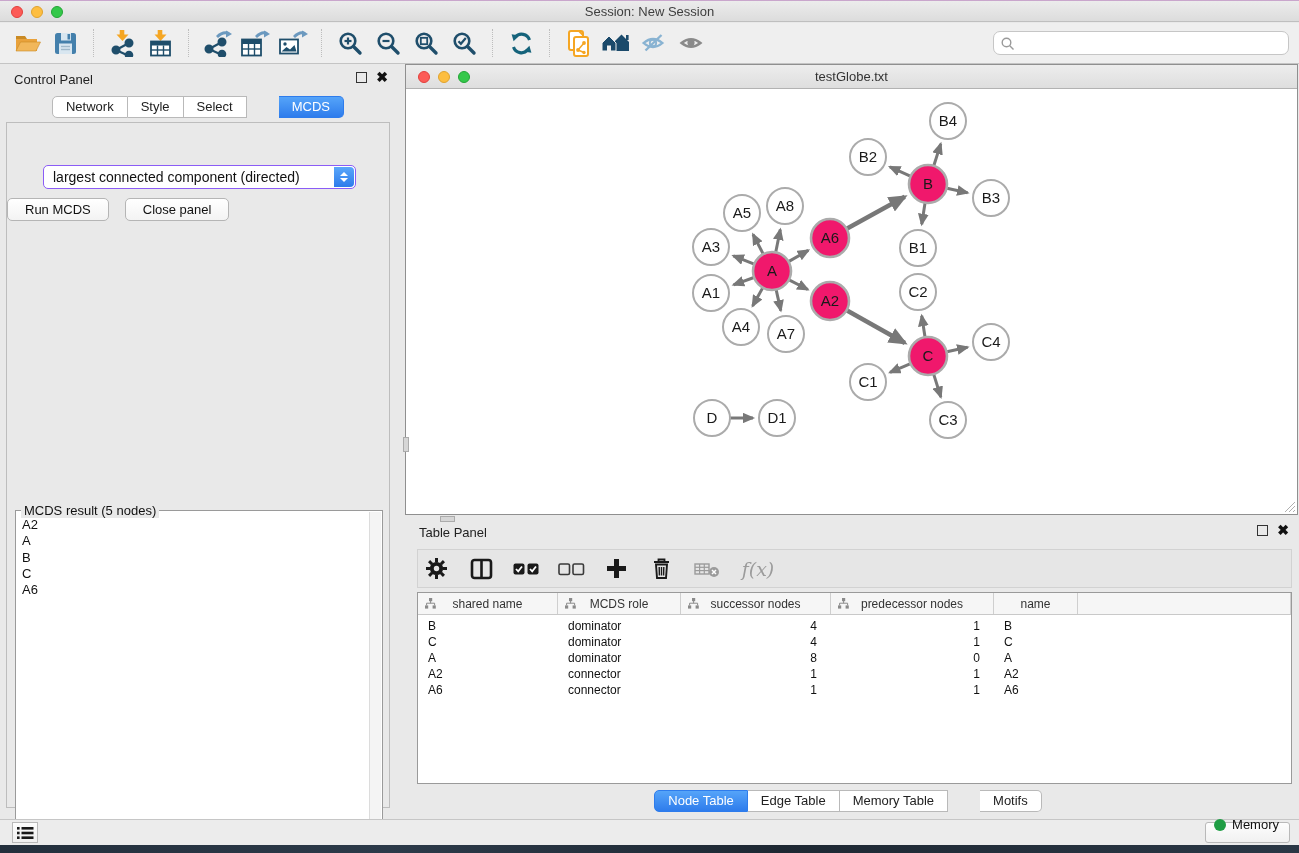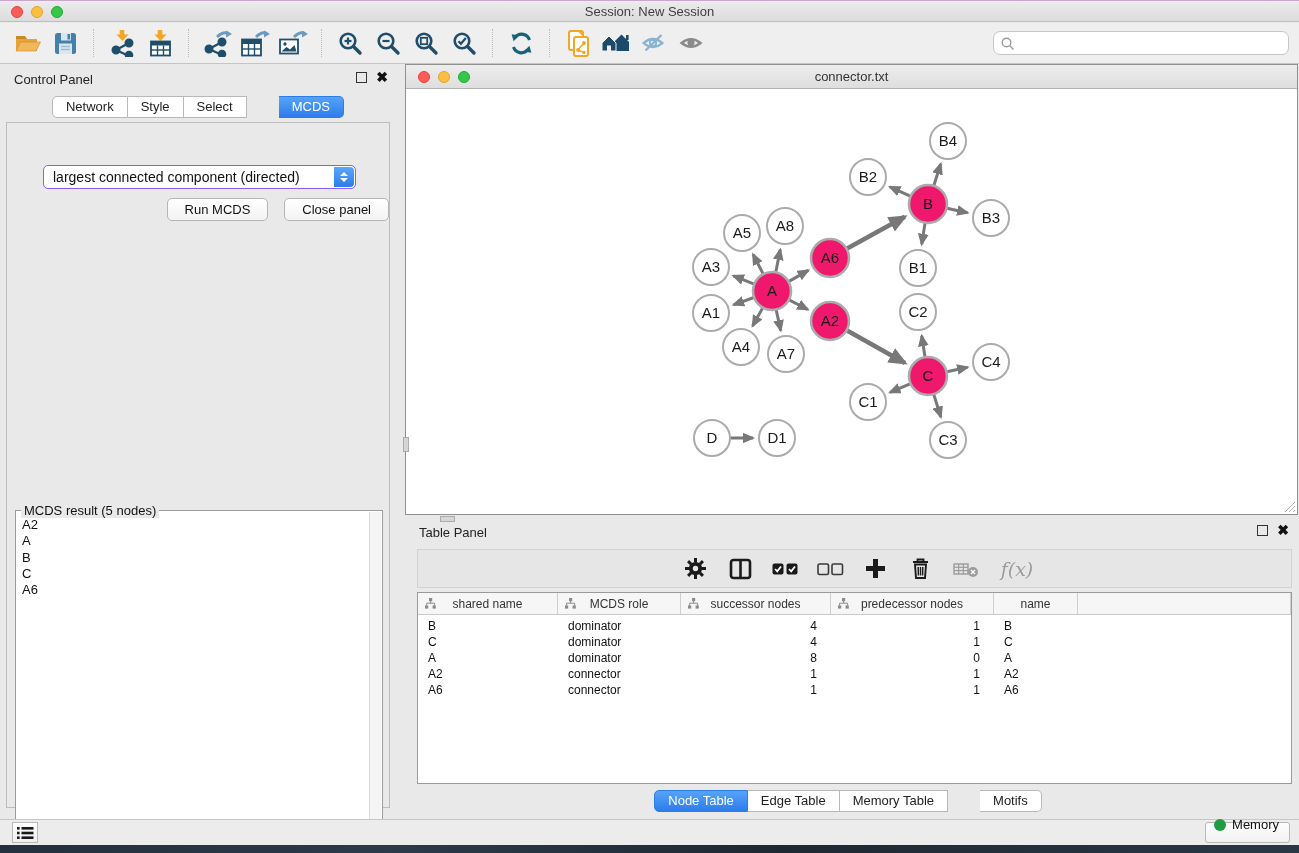--- a/index.html
+++ b/index.html
@@ -73,21 +73,21 @@
     font-size:14px; color:#111; line-height:22px; padding-left:9px;
   }
   .criterion-select .stepper {
     position:absolute; right:1px; top:1px; bottom:1px; width:20px;
     background:linear-gradient(#5AA7FA,#2D7BEB); border-radius:0 4px 4px 0;
     display:flex; flex-direction:column; align-items:center; justify-content:center; gap:2px;
   }
   .chev { width:0; height:0; border-left:4px solid transparent; border-right:4px solid transparent; }
   .chev.up { border-bottom:4px solid #fff; }
   .chev.down { border-top:4px solid #fff; }
-  .cp-buttons { position:absolute; top:75px; left:0; right:0; display:flex; justify-content:flex-end; gap:16px; }
+  .cp-buttons { position:absolute; top:75px; left:0; right:0; display:flex; justify-content:flex-start; gap:16px; }
   .push-btn {
     height:23px; line-height:21px; padding:0 17px; font-size:13px; color:#111;
     background:linear-gradient(#FFFFFF,#F3F3F3); border:1px solid #B5B5B5; border-radius:5px;
   }
   .result-box {
     position:absolute; left:8px; top:387px; width:368px; height:345px;
     border:1px solid #9A9A9A; background:#fff;
   }
   .result-legend {
     position:absolute; top:-8px; left:5px; padding:0 3px; background:#E9E9E9;
@@ -103,38 +103,38 @@
   .net-window {
     position:absolute; left:405px; top:0px; width:893px; height:451px;
     background:#fff; border:1px solid #8F8F8F;
   }
   .net-titlebar {
     position:relative; height:24px; background:linear-gradient(#EDEDED,#DEDEDE);
     border-bottom:1px solid #B2B2B2;
   }
   .net-titlebar .traffic { top:6px; left:12px; }
   .net-titlebar .title { position:absolute; left:0; right:0; top:4px; text-align:center; font-size:13px; color:#333; }
-  .net-canvas { position:absolute; left:0; top:24px; right:0; bottom:0; background:#fff;margin-top:20px; }
+  .net-canvas { position:absolute; left:0; top:24px; right:0; bottom:0; background:#fff; }
   .resize-grip { position:absolute; right:1px; bottom:1px; }
   .left-splitter {
     position:absolute; left:-3px; top:372px; width:6px; height:15px;
     background:#D6D6D6; border:1px solid #ABABAB;
   }
   .h-divider-handle {
     position:absolute; left:440px; top:451.5px; width:15px; height:6px;
     background:#D6D6D6; border:1px solid #ABABAB;
   }
   
   .table-panel { position:absolute; left:405px; top:457px; width:894px; height:298px; }
   .tp-title { position:absolute; left:14px; top:4px; font-size:13px; color:#222; }
   .table-panel .panel-btns { right:10px; top:4px; }
   .tp-toolbar {
     position:absolute; left:12px; right:7px; top:28px; height:39px;
     background:#E6E6E6; border:1px solid #D2D2D2;
-    display:flex; align-items:center; padding-left:10px; gap:8px;justify-content:center;
+    display:flex; align-items:center; gap:8px;
   }
   .tpi { width:37px; height:30px; display:flex; align-items:center; justify-content:center; flex:0 0 auto; }
   .fx-label { font-family:"DejaVu Serif", serif; font-style:italic; color:#9B9B9B; font-size:19px; }
   .data-table {
     position:absolute; left:12px; right:7px; top:71px; height:192px;
     background:#fff; border:1px solid #9A9A9A; overflow:hidden;
   }
   .thead, .trow { display:grid; grid-template-columns:140px 123px 150px 163px 84px 1fr; }
   .thead { height:22px; background:#F6F6F6; border-bottom:1px solid #C9C9C9; }
   .th {
@@ -384,21 +384,21 @@
     </div>
   </div>
 
   <div class="net-window">
     <div class="net-titlebar">
       <div class="traffic">
         <div class="dot red"></div>
         <div class="dot yellow"></div>
         <div class="dot green"></div>
       </div>
-      <div class="title">connector.txt</div>
+      <div class="title">testGlobe.txt</div>
     </div>
     <div class="net-canvas">
       <svg id="graph-svg" width="891" height="425">
         <defs>
           <marker id="arrow" markerUnits="strokeWidth" markerWidth="4.4" markerHeight="3.6" refX="3.5" refY="1.8" orient="auto">
             <path d="M0,0 L4.2,1.8 L0,3.6 Z" fill="#787878"></path>
           </marker>
         </defs>
         <g id="edges">
             <line x1="358.18981037914597" y1="166.90030006634888" x2="347.0261500529704" y2="145.31722343574276" stroke="#787878" stroke-width="3" marker-end="url(#arrow)"></line>

